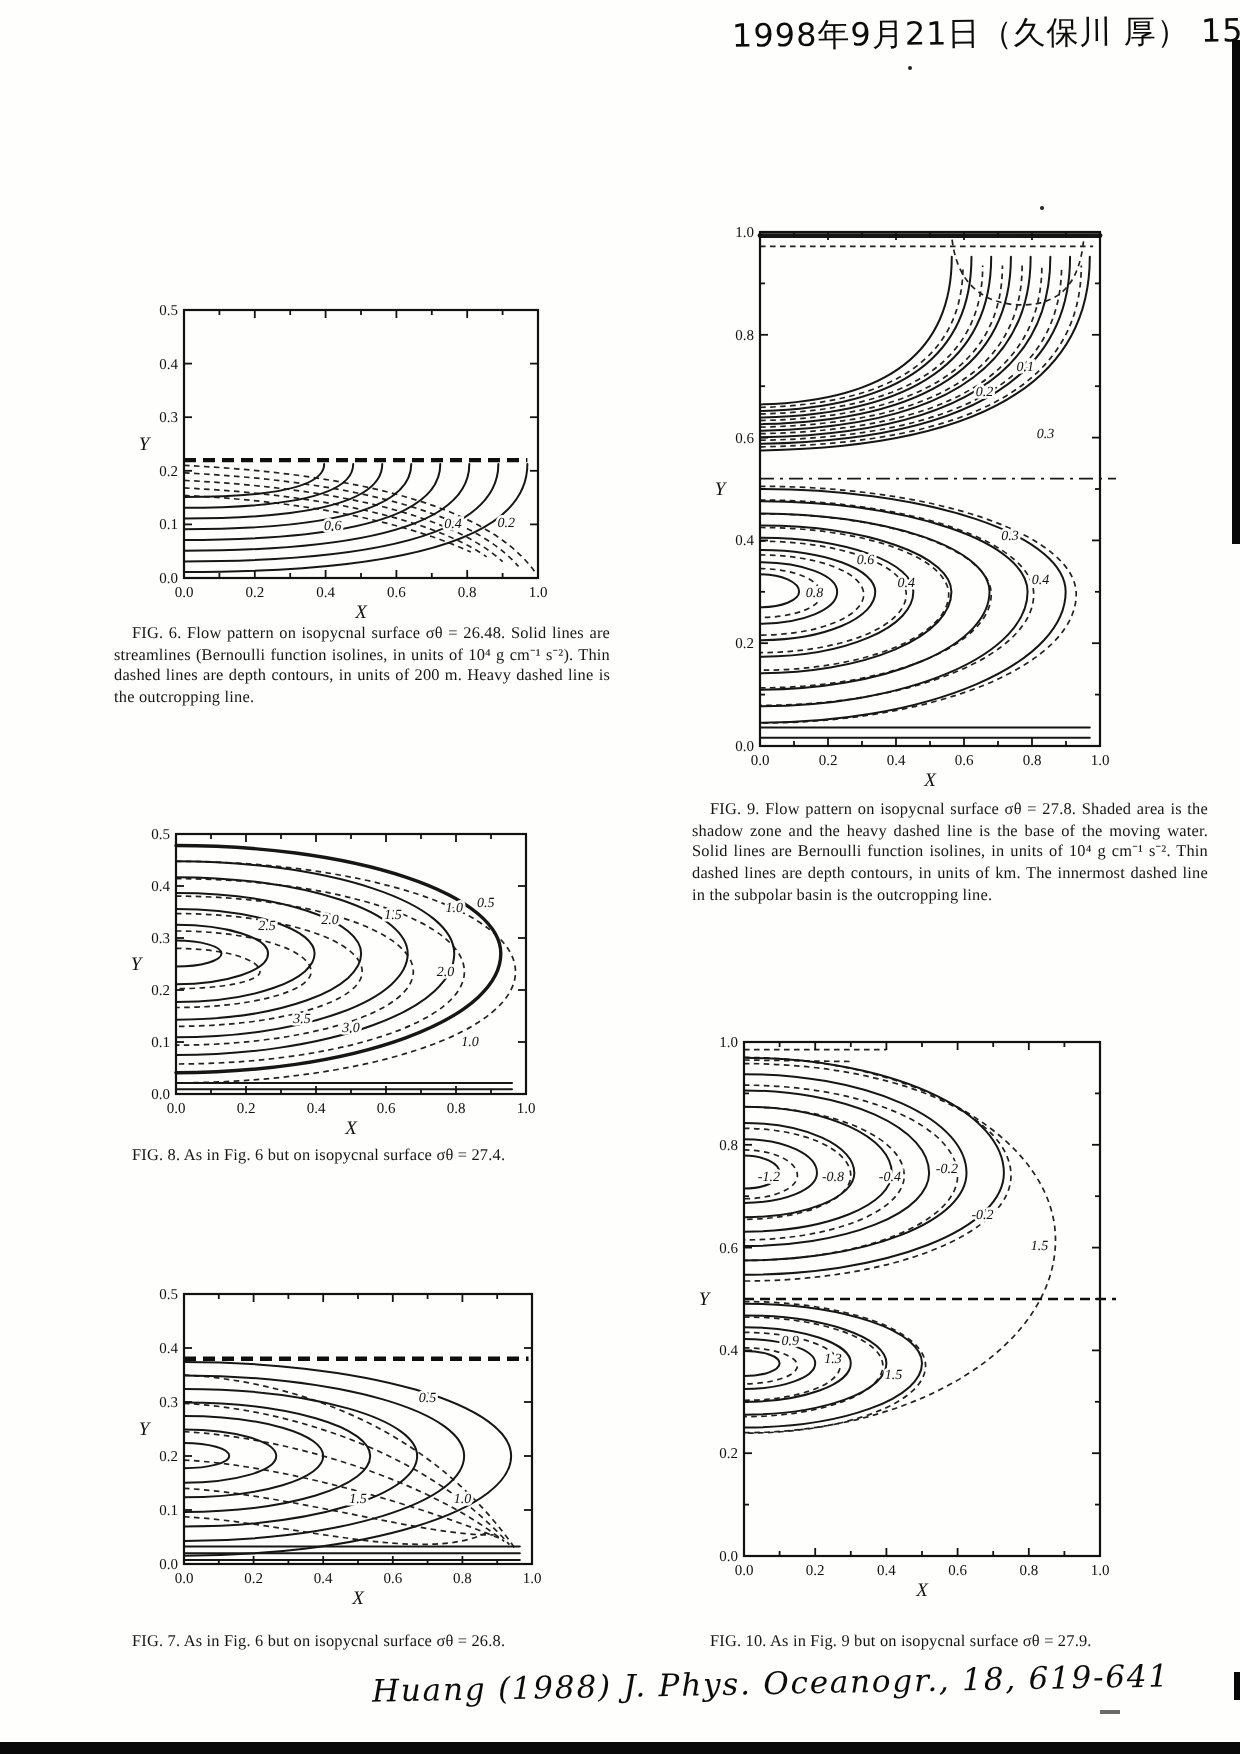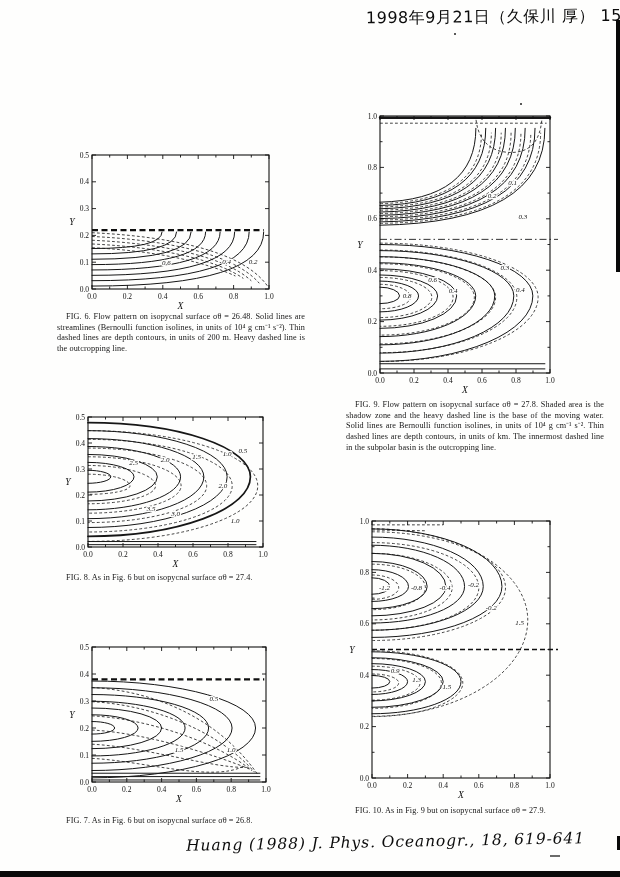--- a/index.html
+++ b/index.html
@@ -458,21 +458,21 @@
         <line x1="204" y1="64.39999999999998" x2="200" y2="64.39999999999998" class="tick"></line>
         <text x="23" y="66.89999999999998" text-anchor="end" class="tlab">0.8</text>
         <line x1="204" y1="38.69999999999999" x2="201.5" y2="38.69999999999999" class="tick"></line>
         <line x1="26" y1="38.69999999999999" x2="28.5" y2="38.69999999999999" class="tick"></line>
         <line x1="26" y1="13" x2="30" y2="13" class="tick"></line>
         <line x1="204" y1="13" x2="200" y2="13" class="tick"></line>
         <text x="23" y="15.5" text-anchor="end" class="tlab">1.0</text>
         <text x="115" y="290" text-anchor="middle" class="alab">X</text>
         <text x="6" y="144.5" text-anchor="middle" class="alab">Y</text>
       </svg>
-    <figcaption class="cap" style="margin-top:6px">FIG. 10. As in Fig. 9 but on isopycnal surface σθ = 27.9.</figcaption>
+    <figcaption class="cap" style="margin-top:16px">FIG. 10. As in Fig. 9 but on isopycnal surface σθ = 27.9.</figcaption>
   </figure>
 
   <div class="hand bottom">Huang (1988)  J. Phys. Oceanogr., 18, 619-641</div>
 
   <div class="bar" style="right:0;top:20px;width:4px;height:252px"></div>
   <div class="bar" style="right:0;top:836px;width:3px;height:14px"></div>
   <div class="bar" style="left:0;top:871px;width:620px;height:6px"></div>
   <div class="speck" style="left:454px;top:33px"></div>
   <div class="speck" style="left:520px;top:103px"></div>
   <div class="bar" style="left:550px;top:855px;width:10px;height:2px;opacity:.6"></div>

